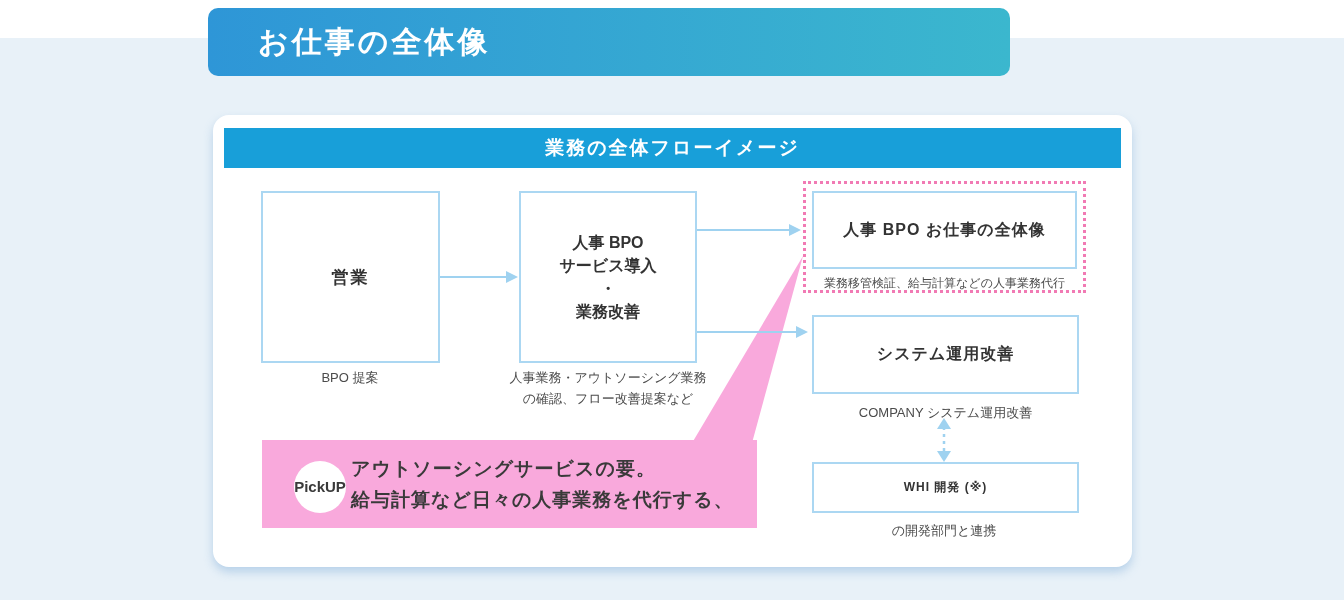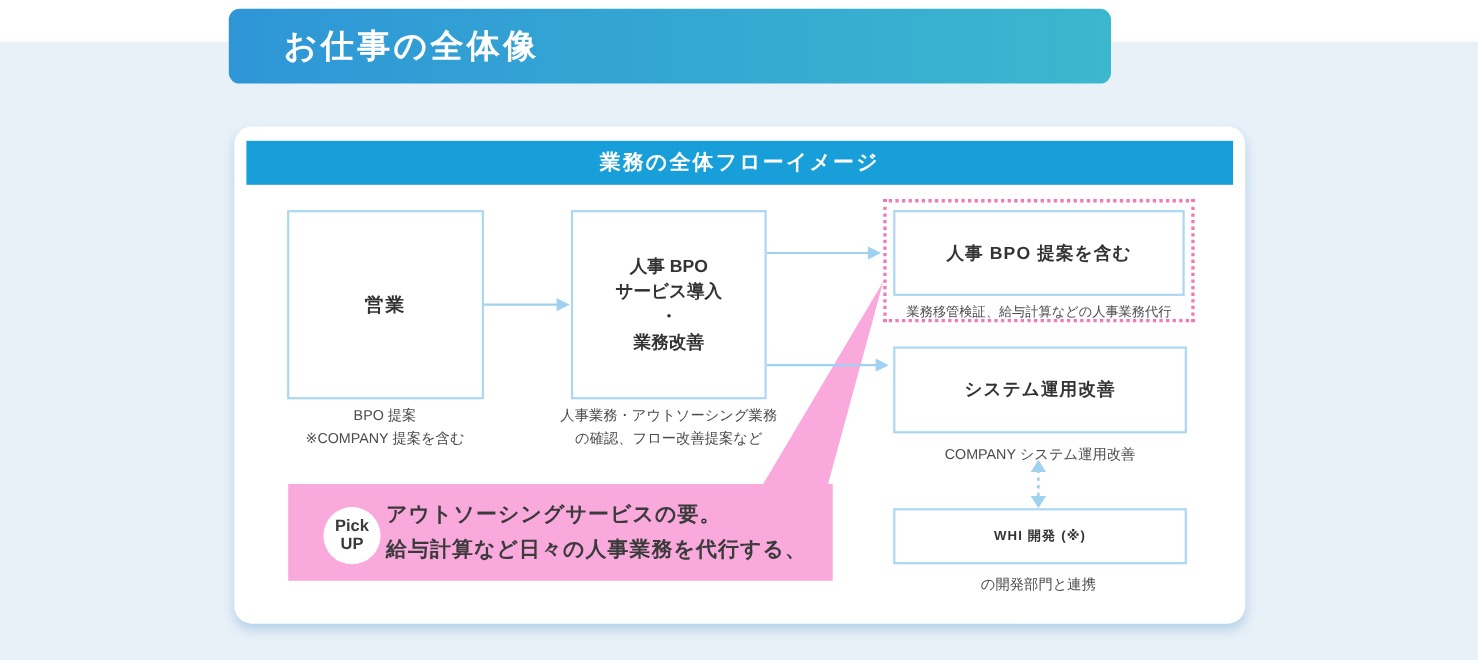--- a/index.html
+++ b/index.html
@@ -57,21 +57,21 @@
     position:absolute;left:590px;top:66px;width:283px;height:112px;
     border:3px dotted #f17ab4;box-sizing:border-box;z-index:1;
   }
   
   .pickup{
     position:absolute;left:49px;top:325px;width:495px;height:88px;
     background:#f9a9dc;z-index:2;display:flex;align-items:center;
   }
   .pickup-badge{
     position:absolute;left:32px;top:21px;width:52px;height:52px;border-radius:50%;
-    background:#ffffff;display:flex;flex-direction:column;align-items:center;justify-content:center;
+    background:#ffffff;display:flex;flex-direction:row;align-items:center;justify-content:center;
     color:#3a3a3a;font-weight:700;font-size:15px;line-height:16px;
   }
   .pickup-text{
     margin-left:89px;color:#3a3a3a;font-weight:700;font-size:19px;
     line-height:31px;letter-spacing:1px;
   }
   
   .connectors{position:absolute;left:0;top:0;width:919px;height:452px;z-index:1;}
 </style>
 </head>
@@ -113,40 +113,39 @@
 
   <div class="banner">
     <span class="banner-text">業務の全体フローイメージ</span>
   </div>
 
   <div class="fbox box-sales">
     <span>営業</span>
   </div>
   <div class="caption cap-sales">
     <div>BPO 提案</div>
-    <div>※COMPANY 提案を含む</div>
   </div>
 
   <div class="fbox box-intro">
     <div>
       <div>人事 BPO</div>
       <div>サービス導入</div>
       <div>・</div>
       <div>業務改善</div>
     </div>
   </div>
   <div class="caption cap-intro">
     <div>人事業務・アウトソーシング業務</div>
     <div>の確認、フロー改善提案など</div>
   </div>
 
   <div class="dotted-group"></div>
 
   <div class="fbox box-operation">
-    <span>人事 BPO 提案を含む</span>
+    <span>人事 BPO お仕事の全体像</span>
   </div>
   <div class="caption cap-operation">
     <div>業務移管検証、給与計算などの人事業務代行</div>
   </div>
 
   <div class="fbox box-system">
     <span>システム運用改善</span>
   </div>
   <div class="caption cap-system">
     <div>COMPANY システム運用改善</div>

